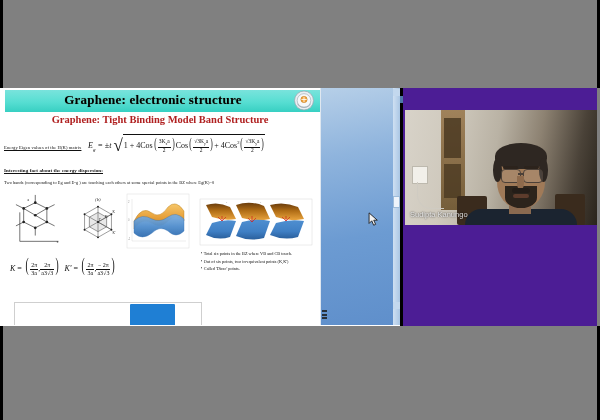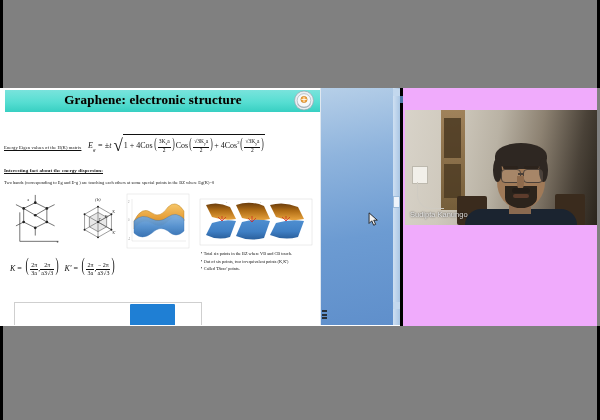--- a/index.html
+++ b/index.html
@@ -77,21 +77,21 @@
   .vscroll .thumb{position:absolute;top:108px;left:0;width:7px;height:12px;
     background:#eef4fb;border:1px solid #9dbbd9;box-sizing:border-box;}
   .vscroll .dn{position:absolute;bottom:16px;left:0;width:7px;height:7px;background:#c3d8ee;}
   .dots{position:absolute;bottom:2px;left:1px;width:5px;height:13px;}
   .dots i{display:block;width:5px;height:2px;background:#27303a;margin-bottom:1.5px;}
 
   
   .cursor{position:absolute;left:368px;top:124px;width:11px;height:15px;}
 
   
-  #cam{position:absolute;left:400px;top:0;width:197px;height:238px;background:#f0abfc;}
+  #cam{position:absolute;left:400px;top:0;width:197px;height:238px;background:#4c1d95;}
   .camvideo{position:absolute;left:5px;top:22px;width:192px;height:115px;overflow:hidden;background:#101010;}
   .wall{position:absolute;inset:0;background:linear-gradient(100deg,#d8d3c9 0%,#cfc9bd 24%,#b9b2a4 46%,#8d8272 66%,#4a4238 86%,#2a241c 100%);}
   .door{position:absolute;left:36px;top:0;width:24px;height:100px;background:linear-gradient(180deg,#9c7c52,#6e552f);opacity:.92;}
   .doorpanel{position:absolute;left:39px;top:8px;width:17px;height:40px;background:#4b3a22;opacity:.85;}
   .doorpanel2{position:absolute;left:39px;top:54px;width:17px;height:34px;background:#4b3a22;opacity:.8;}
   .switch{position:absolute;left:7px;top:56px;width:14px;height:16px;background:#f2f0ea;border:1px solid #bdb9ae;}
   .cord{position:absolute;left:12px;top:72px;width:26px;height:26px;border-left:1.6px solid #cfcbc2;border-bottom:1.6px solid #cfcbc2;border-radius:0 0 0 14px;}
   .chairL{position:absolute;left:52px;top:86px;width:30px;height:29px;background:#3a2b1d;border-radius:2px;}
   .chairR{position:absolute;left:150px;top:84px;width:30px;height:31px;background:#3a2b1d;border-radius:2px;}
   .shoulders{position:absolute;left:60px;top:99px;width:112px;height:16px;background:#1b2430;border-radius:30px 30px 0 0;}
@@ -131,20 +131,21 @@
         <div class="title-txt">Graphene: electronic structure</div>
 
         <svg class="logo" viewBox="0 0 40 40">
           <circle cx="20" cy="20" r="18" fill="#e9eef2" stroke="#9aa7b0" stroke-width="1.4"></circle>
           <circle cx="20" cy="20" r="13" fill="#f6f8fa" stroke="#8d99a3" stroke-width="1"></circle>
           <circle cx="20" cy="18" r="6" fill="#f2a33c" stroke="#c07a1c" stroke-width="1"></circle>
           <path d="M20 13v10M15 18h10" stroke="#fff" stroke-width="1.6"></path>
           <path d="M8 26a12 7 0 0 0 24 0" fill="none" stroke="#8d99a3" stroke-width="1.2"></path>
         </svg>
 
+        <div class="subtitle">Graphene: Tight Binding Model Band Structure</div>
 
         <div class="eigen-lbl">Energy Eigen values of the H(K) matrix</div>
 
         <div class="formula">
           <span style="font-style:italic">E</span><sub style="font-size:5px;font-style:italic">g</sub>
           <span style="font-style:italic">= ±t</span>
           <span style="font-size:17px;font-weight:300;vertical-align:-3px">√</span><span class="rad">
             <span>1 + 4Cos</span><span class="bigp">(</span><span class="frac"><span class="num"><span>3K</span><sub style="font-size:3.6px">x</sub><span>a</span></span><span class="den">2</span></span><span class="bigp">)</span><span>Cos</span><span class="bigp">(</span><span class="frac"><span class="num"><span>√3K</span><sub style="font-size:3.6px">y</sub><span>a</span></span><span class="den">2</span></span><span class="bigp">)</span><span>+ 4Cos</span><sup style="font-size:4.6px">2</sup><span class="bigp">(</span><span class="frac"><span class="num"><span>√3K</span><sub style="font-size:3.6px">y</sub><span>a</span></span><span class="den">2</span></span><span class="bigp">)</span>
           </span>
         </div>

